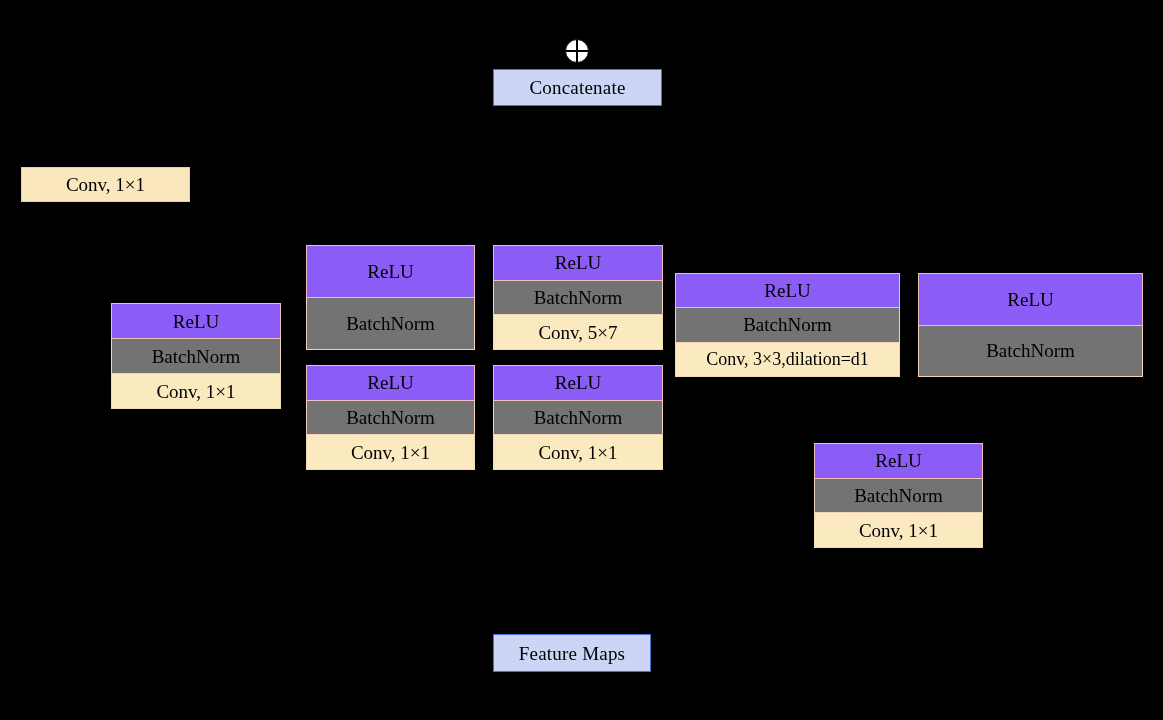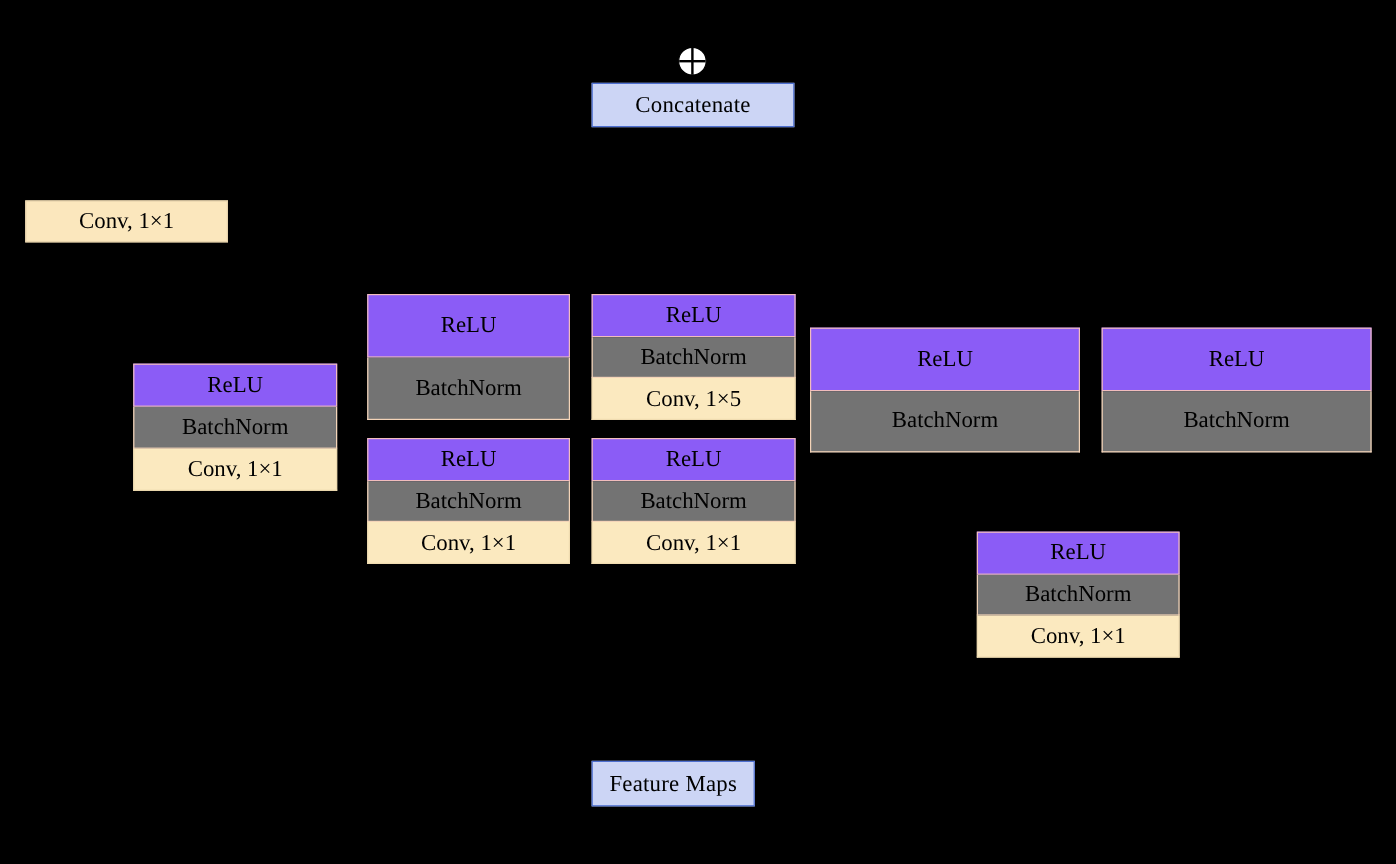--- a/index.html
+++ b/index.html
@@ -193,21 +193,21 @@
   </div>
 
   <div class="stack" style="left:493px; top:245px; width:170px; height:105px;">
     <div class="row relu">
       <span>ReLU</span>
     </div>
     <div class="row batchnorm">
       <span>BatchNorm</span>
     </div>
     <div class="row conv">
-      <span>Conv, 1×5</span>
+      <span>Conv, 5×7</span>
     </div>
   </div>
 
   <div class="stack" style="left:493px; top:365px; width:170px; height:105px;">
     <div class="row relu">
       <span>ReLU</span>
     </div>
     <div class="row batchnorm">
       <span>BatchNorm</span>
     </div>
@@ -216,20 +216,23 @@
     </div>
   </div>
 
   <div class="stack" style="left:675px; top:273px; width:225px; height:104px;">
     <div class="row relu">
       <span>ReLU</span>
     </div>
     <div class="row batchnorm">
       <span>BatchNorm</span>
     </div>
+    <div class="row conv small">
+      <span>Conv, 3×3,dilation=d1</span>
+    </div>
   </div>
 
   <div class="stack" style="left:918px; top:273px; width:225px; height:104px;">
     <div class="row relu">
       <span>ReLU</span>
     </div>
     <div class="row batchnorm">
       <span>BatchNorm</span>
     </div>
   </div>
@@ -239,17 +242,17 @@
       <span>ReLU</span>
     </div>
     <div class="row batchnorm">
       <span>BatchNorm</span>
     </div>
     <div class="row conv">
       <span>Conv, 1×1</span>
     </div>
   </div>
 
-  <div class="stage-box" style="left:493px; top:634px; width:136px; height:38px;">
+  <div class="stage-box" style="left:493px; top:634px; width:158px; height:38px;">
     <span>Feature Maps</span>
   </div>
 
 </div>
 
 </body></html>

